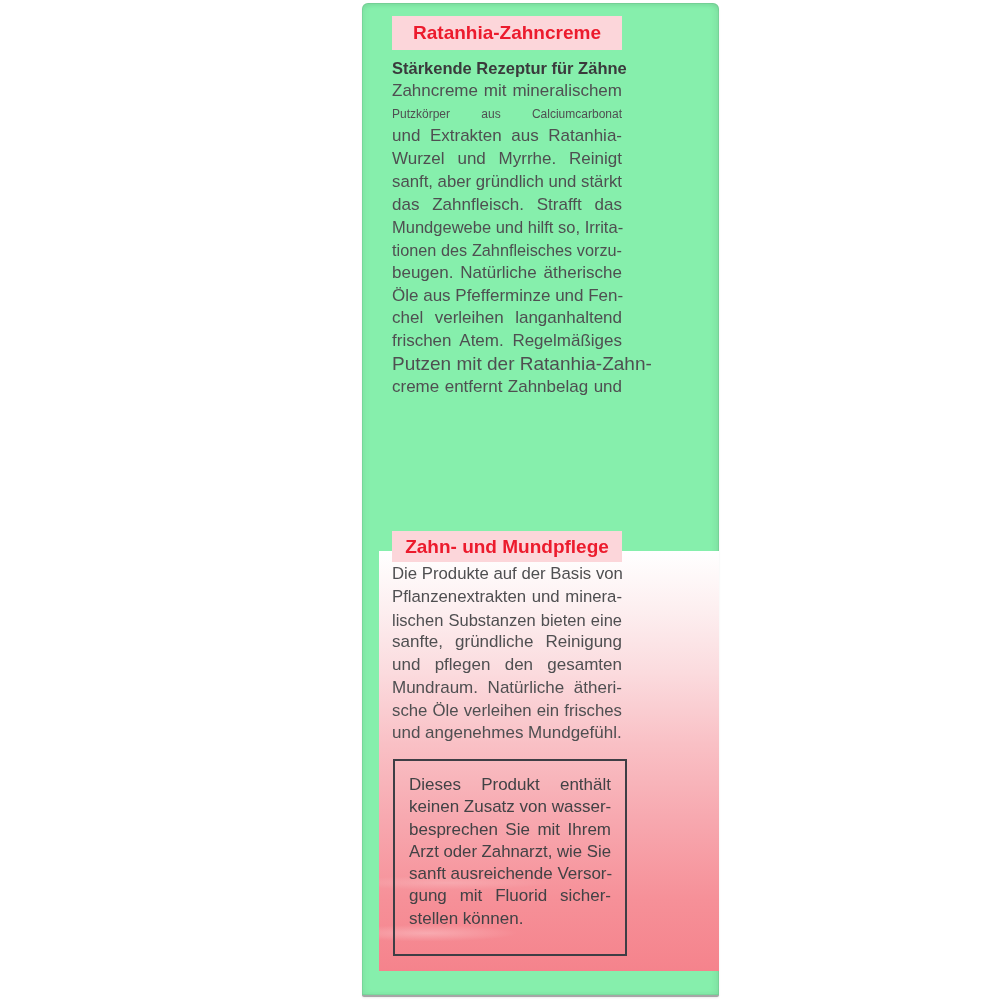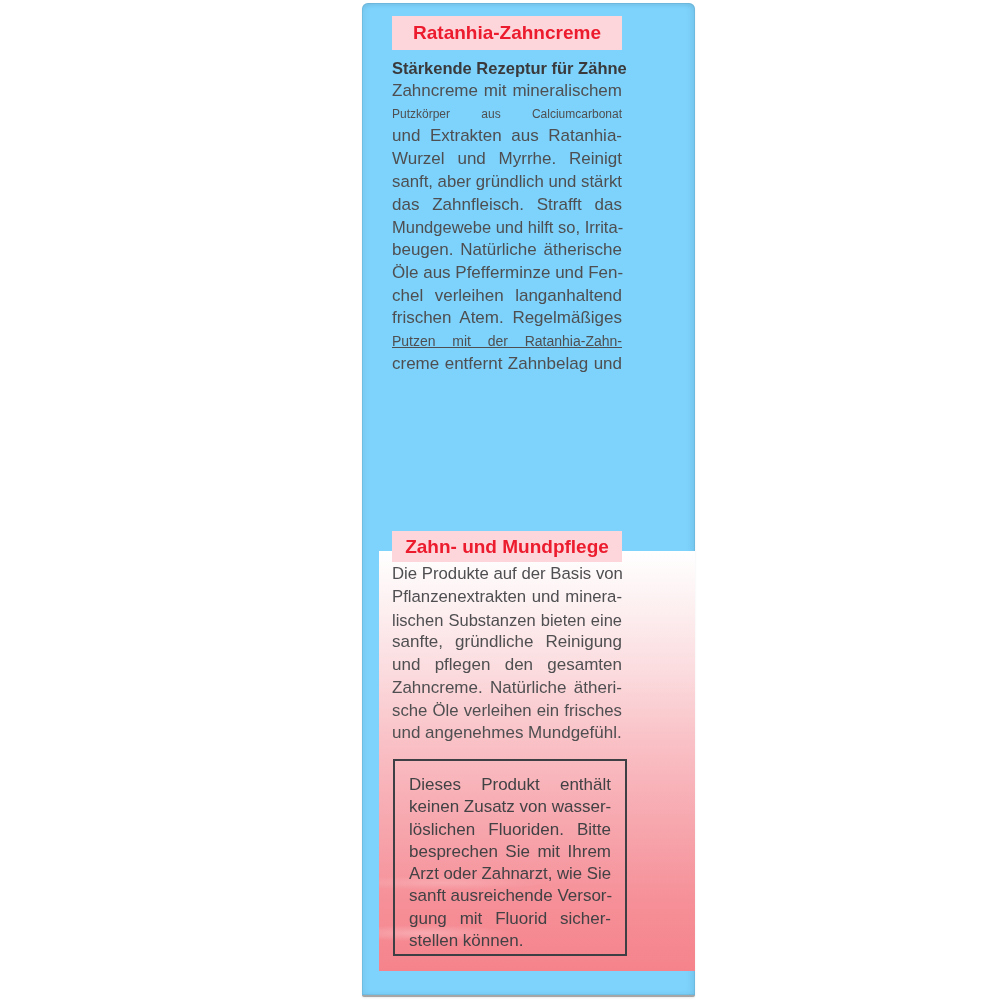--- a/index.html
+++ b/index.html
@@ -1,29 +1,30 @@
 <!DOCTYPE html>
 <html style="--red: #ec1b2d; --band-pink: #fcd6da; --body-gray: #4f4f51; --bold-gray: #3a3a3c; --notice-border: #3e3e45; --salmon: #f5838c;"><head>
 <meta charset="utf-8">
 <style>
   html, body { margin:0; padding:0; background:#ffffff; }
   body { width:1000px; height:1000px; font-family:"Liberation Sans", sans-serif; }
   .stage { position:relative; width:1000px; height:1000px; background:#ffffff; overflow:hidden; }
 
   .package {
     position:absolute; left:362px; top:3px; width:333px; height:992px;
-    background:#7dd3fc;
+    background:#86efac;
     border-radius:6px 6px 2px 2px;
     border-bottom:2px solid #a6a6a6;
     box-shadow:
       inset 0 0 0 1px rgba(0,0,0,0.06),
       inset 0 3px 4px rgba(0,0,0,0.045),
       inset -4px 0 6px rgba(0,0,0,0.055),
       inset 4px 0 6px rgba(0,0,0,0.035),
       0 1px 2px rgba(0,0,0,0.08);
+    padding-left: 24px;
   }
 
   .band {
     position:absolute; left:30px; width:230px;
     background:var(--band-pink, #fcd6da);
     color:var(--red, #ec1b2d);
     font-weight:bold; text-align:center;
     z-index:2;
   }
   .band-1 { top:13px; height:34px; line-height:34px; font-size:19px; }
@@ -89,53 +90,53 @@
     <div class="body-text body-1">
         <div>
           <div class="line" style="font-size: 16.5px;"><span class="seg-bold">Stärkende Rezeptur für Zähne</span></div>
           <div class="line">Zahncreme mit mineralischem</div>
           <div class="line" style="font-size: 12px;">Putzkörper aus Calciumcarbonat</div>
           <div class="line">und Extrakten aus Ratanhia-</div>
           <div class="line">Wurzel und Myrrhe. Reinigt</div>
           <div class="line" style="font-size: 16.75px;">sanft, aber gründlich und stärkt</div>
           <div class="line">das Zahnfleisch. Strafft das</div>
           <div class="line" style="font-size: 16.5px;">Mundgewebe und hilft so, Irrita-</div>
+          <div class="line" style="font-size: 16.25px;">tionen des Zahnfleisches vorzu-</div>
           <div class="line">beugen. Natürliche ätherische</div>
           <div class="line">Öle aus Pfefferminze und Fen-</div>
           <div class="line">chel verleihen langanhaltend</div>
           <div class="line">frischen Atem. Regelmäßiges</div>
-          <div class="line" style="font-size: 14px; text-decoration: underline;">Putzen mit der Ratanhia-Zahn-</div>
+          <div class="line" style="font-size: 19px;">Putzen mit der Ratanhia-Zahn-</div>
           <div class="line">creme entfernt Zahnbelag und</div>
         </div>
       </div>
 
     <div class="pink-gradient"></div>
 
     <div class="band band-2">
       <span>Zahn- und Mundpflege</span>
     </div>
 
     <div class="body-text body-2">
         <div>
           <div class="line" style="font-size: 16.75px;">Die Produkte auf der Basis von</div>
           <div class="line" style="font-size: 16.75px;">Pflanzenextrakten und minera-</div>
           <div class="line" style="font-size: 16.5px;">lischen Substanzen bieten eine</div>
           <div class="line">sanfte, gründliche Reinigung</div>
           <div class="line">und pflegen den gesamten</div>
-          <div class="line">Zahncreme. Natürliche ätheri-</div>
+          <div class="line">Mundraum. Natürliche ätheri-</div>
           <div class="line" style="font-size: 16.75px;">sche Öle verleihen ein frisches</div>
           <div class="line para-last">und angenehmes Mundgefühl.</div>
         </div>
       </div>
 
     <div class="notice-box">
         <div>
           <div class="line">Dieses Produkt enthält</div>
           <div class="line">keinen Zusatz von wasser-</div>
-          <div class="line">löslichen Fluoriden. Bitte</div>
           <div class="line">besprechen Sie mit Ihrem</div>
           <div class="line" style="font-size: 16.75px;">Arzt oder Zahnarzt, wie Sie</div>
           <div class="line">sanft ausreichende Versor-</div>
           <div class="line">gung mit Fluorid sicher-</div>
           <div class="line para-last">stellen können.</div>
         </div>
       </div>
 
   </div>
 </div>

